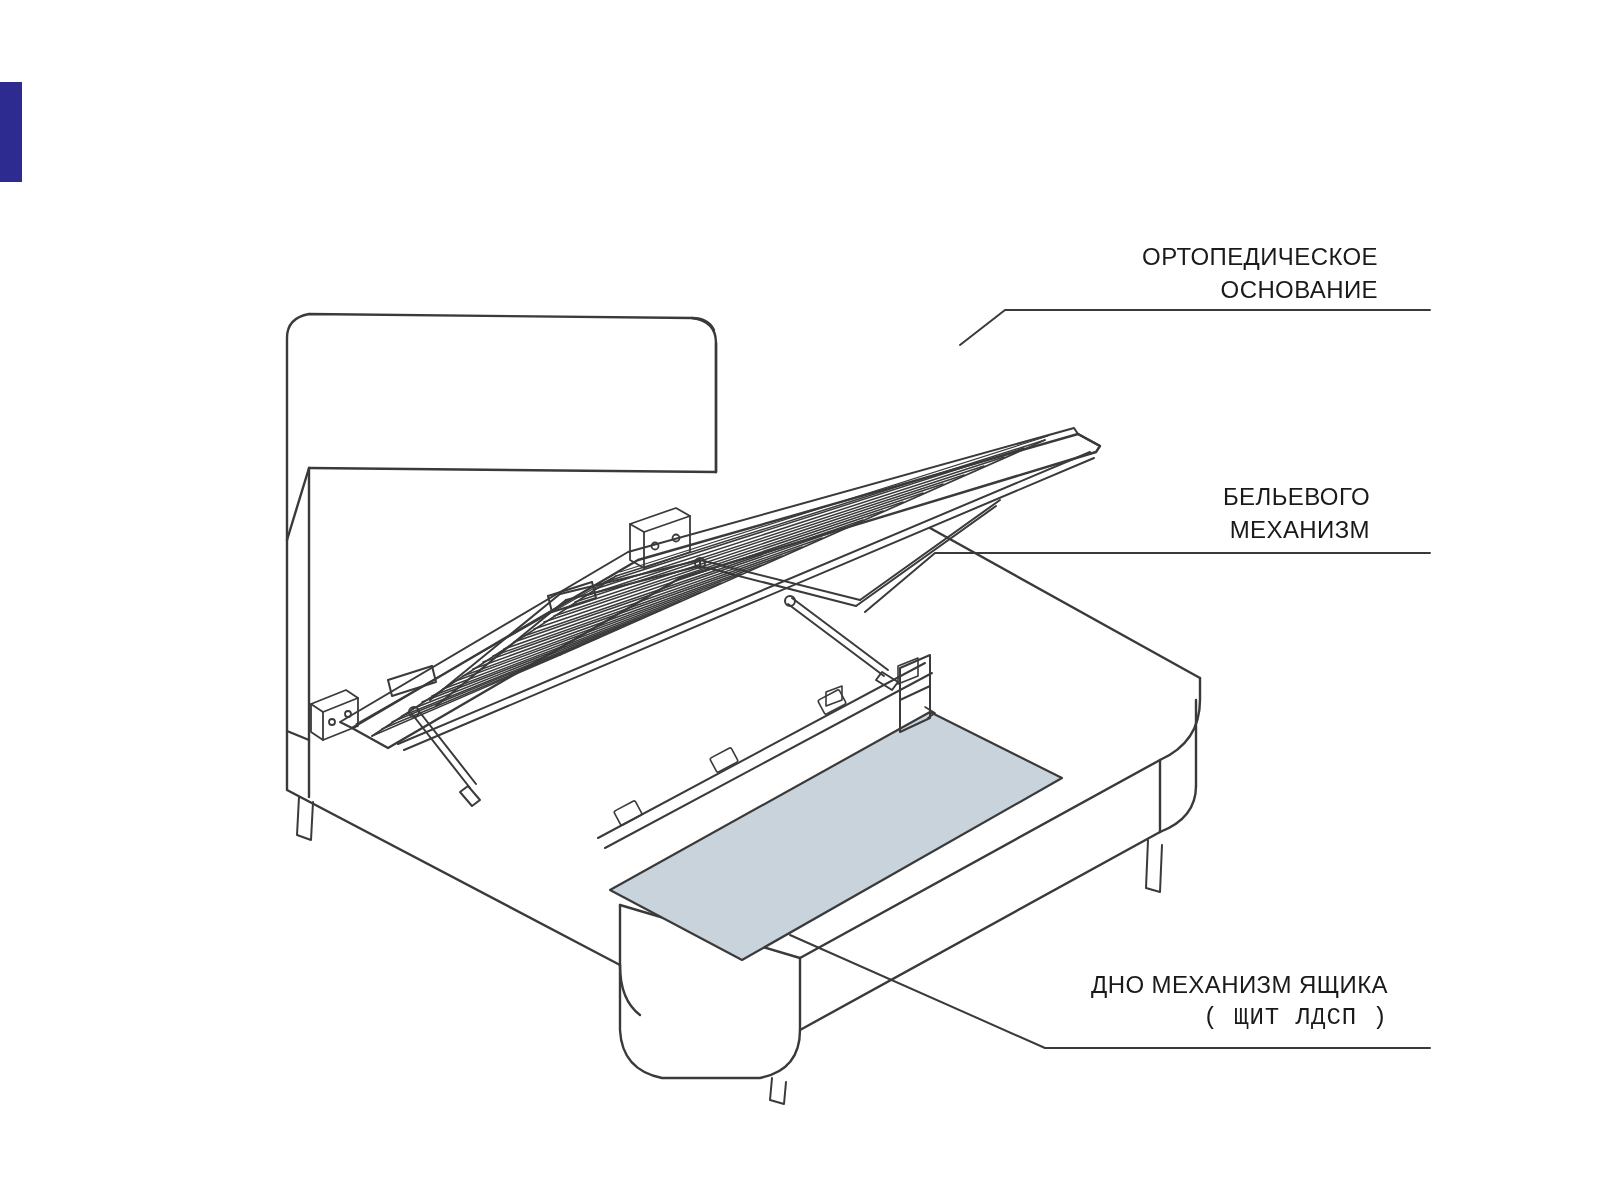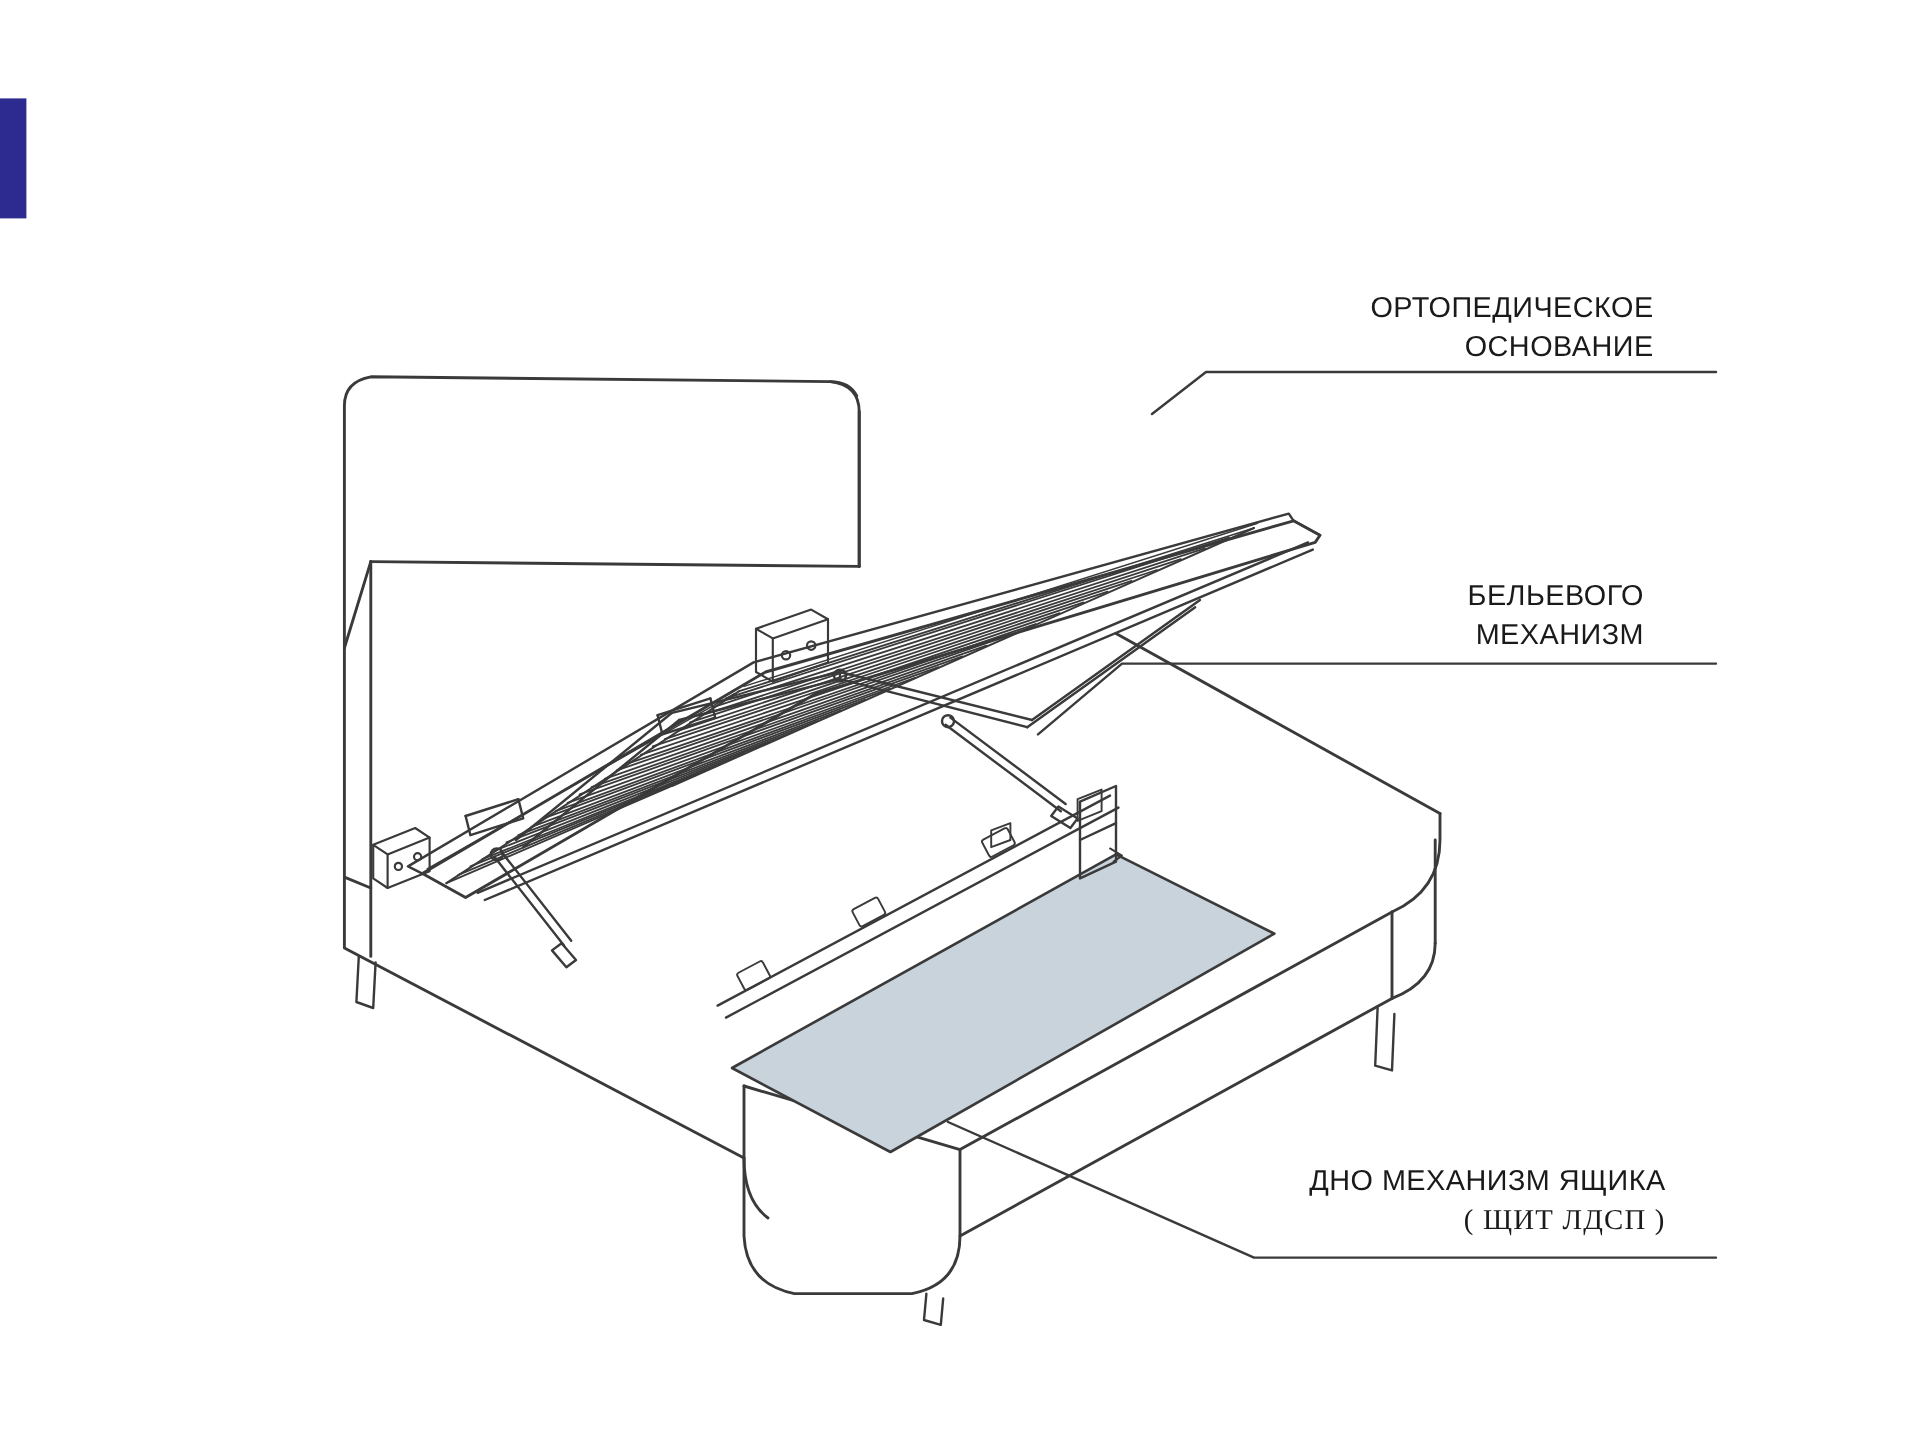--- a/index.html
+++ b/index.html
@@ -70,21 +70,21 @@
   }
   #callout-bottom {
     right: 212px;
     top: 968px;
   }
   .callout .sub {
     display: block;
   }
   .callout .mono-sub {
     display: block;
-    font-family: Liberation Serif, serif;
+    font-family: Liberation Mono, monospace;
     letter-spacing: 1px;
   }
 
   
   #bed-illustration {
     position: absolute;
     left: 0;
     top: 0;
     width: 1600px;
     height: 1200px;

